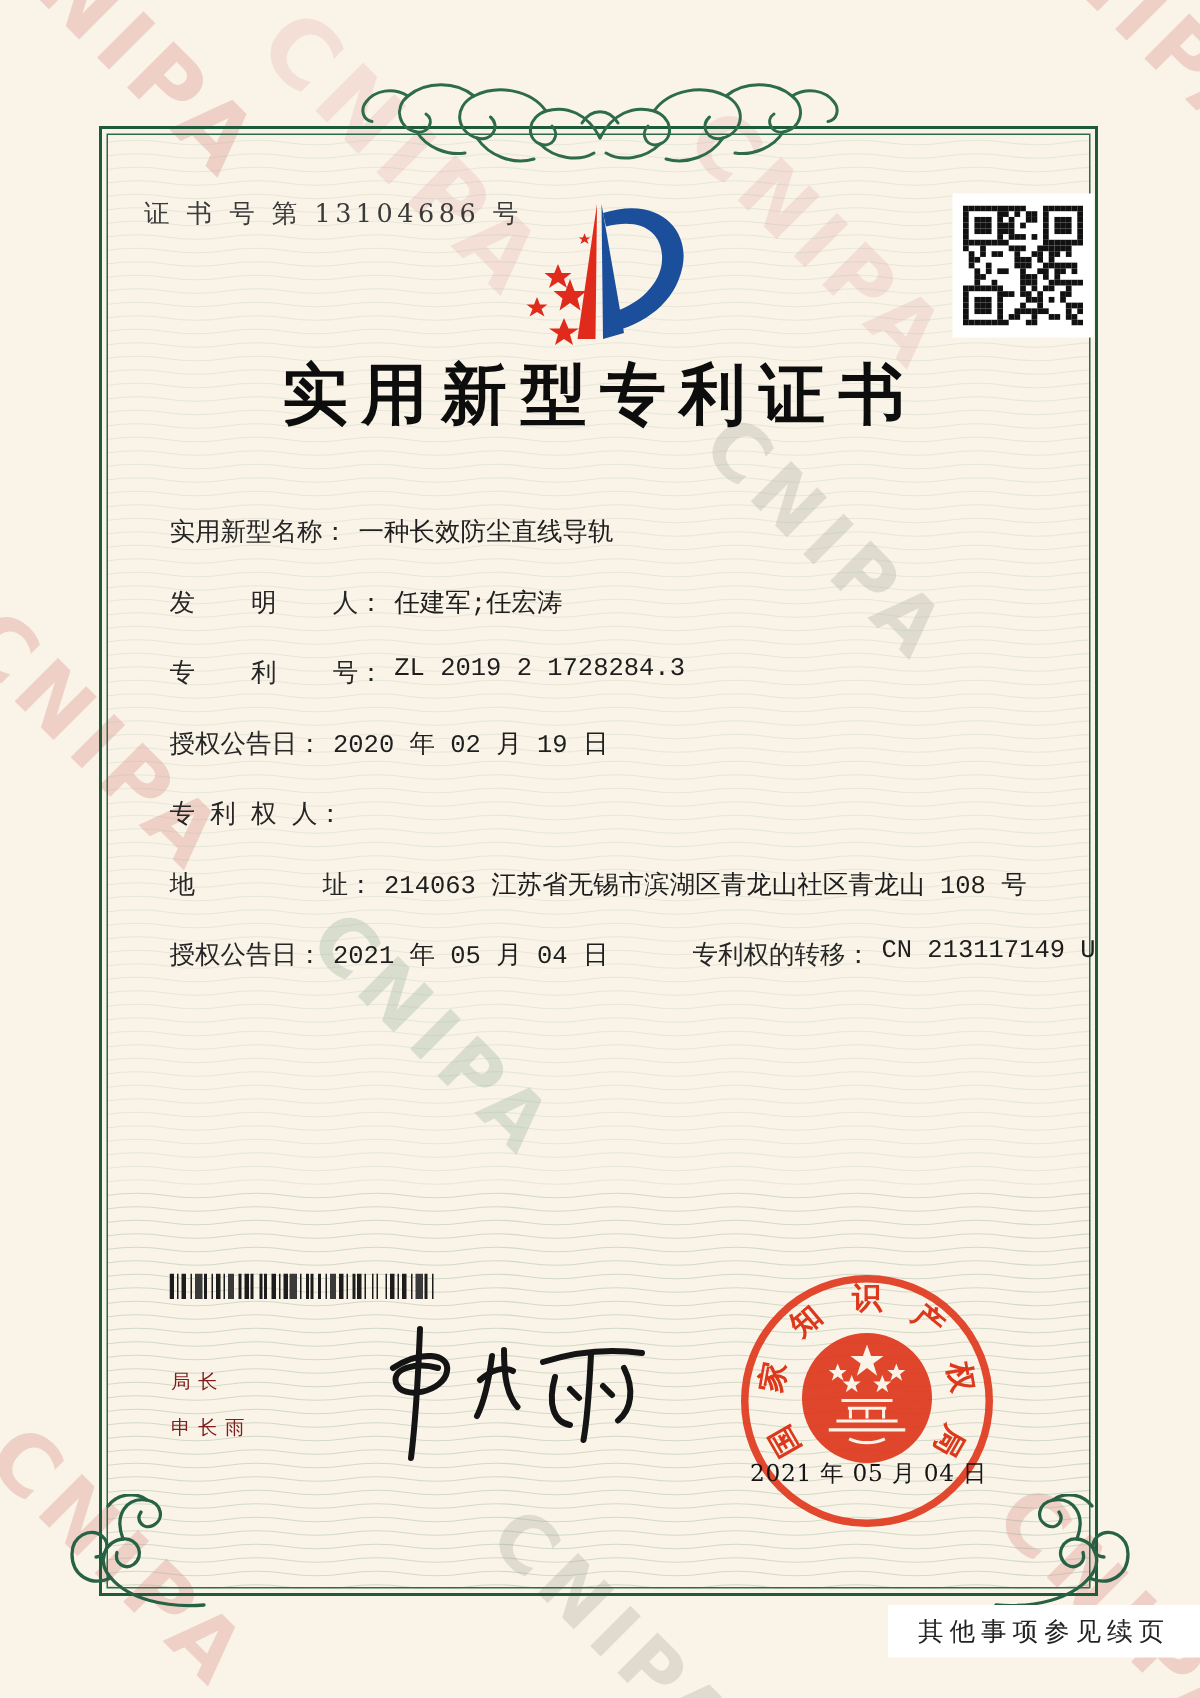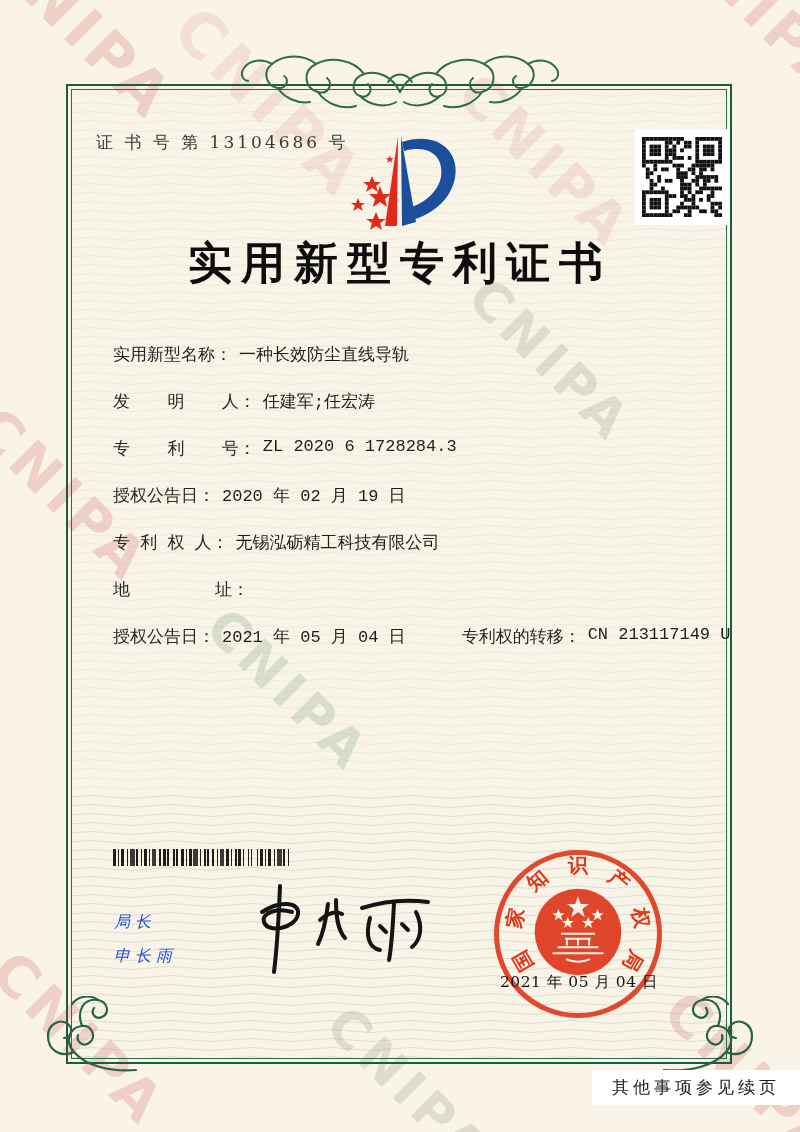--- a/index.html
+++ b/index.html
@@ -46,21 +46,21 @@
   
   .paras{
     position:absolute;left:112px;top:659px;width:578px;
     font-size:16.5px;line-height:27.5px;text-align:justify;color:#222;
   }
   .paras p{margin:0;text-indent:2em;}
   
   .barcode{position:absolute;left:113px;top:849px;width:208px;height:17px;display:flex;overflow:hidden;}
   .barcode .bar{height:100%;}
   
-  .signer{position:absolute;left:114px;top:912px;font-size:16px;letter-spacing:5px;color:#1d4ed8;font-style:italic;}
+  .signer{position:absolute;left:114px;top:912px;font-size:13px;letter-spacing:5px;color:#7f1d1d;}
   .signer div{margin-bottom:13px;}
   .sig-svg{position:absolute;left:222px;top:878px;width:240px;height:104px;}
   
   .seal{
     position:absolute;left:494px;top:850px;width:168px;height:168px;border-radius:50%;
     border:5px solid rgba(222,56,28,0.92);box-sizing:border-box;
   }
   .seal-char{
     position:absolute;left:79px;top:74px;width:22px;height:22px;text-align:center;
     font-size:20px;font-weight:bold;color:#dd381c;line-height:22px;
@@ -501,32 +501,32 @@
     <div class="frow">
       <span class="f-label">实用新型名称：</span>
       <span class="f-value">一种长效防尘直线导轨</span>
     </div>
     <div class="frow">
       <span class="f-label">发　  明　  人：</span>
       <span class="f-value">任建军;任宏涛</span>
     </div>
     <div class="frow">
       <span class="f-label">专　  利　  号：</span>
-      <span class="f-value">ZL 2020 6 1728284.3</span>
+      <span class="f-value">ZL 2019 2 1728284.3</span>
     </div>
     <div class="frow">
       <span class="f-label">授权公告日：</span>
       <span class="f-value">2020 年 02 月 19 日</span>
     </div>
     <div class="frow">
       <span class="f-label">专 利 权 人：</span>
-      <span class="f-value">无锡泓砺精工科技有限公司</span>
     </div>
     <div class="frow">
       <span class="f-label">地　 　    址：</span>
+      <span class="f-value">214063 江苏省无锡市滨湖区青龙山社区青龙山 108 号</span>
     </div>
     <div class="frow">
       <span class="f-label">授权公告日：</span>
       <span class="f-value">2021 年 05 月 04 日</span>
       <span class="f-pair2">
         <span class="f-label">专利权的转移：</span>
         <span class="f-value">CN 213117149 U</span>
       </span>
     </div>
   </div>

